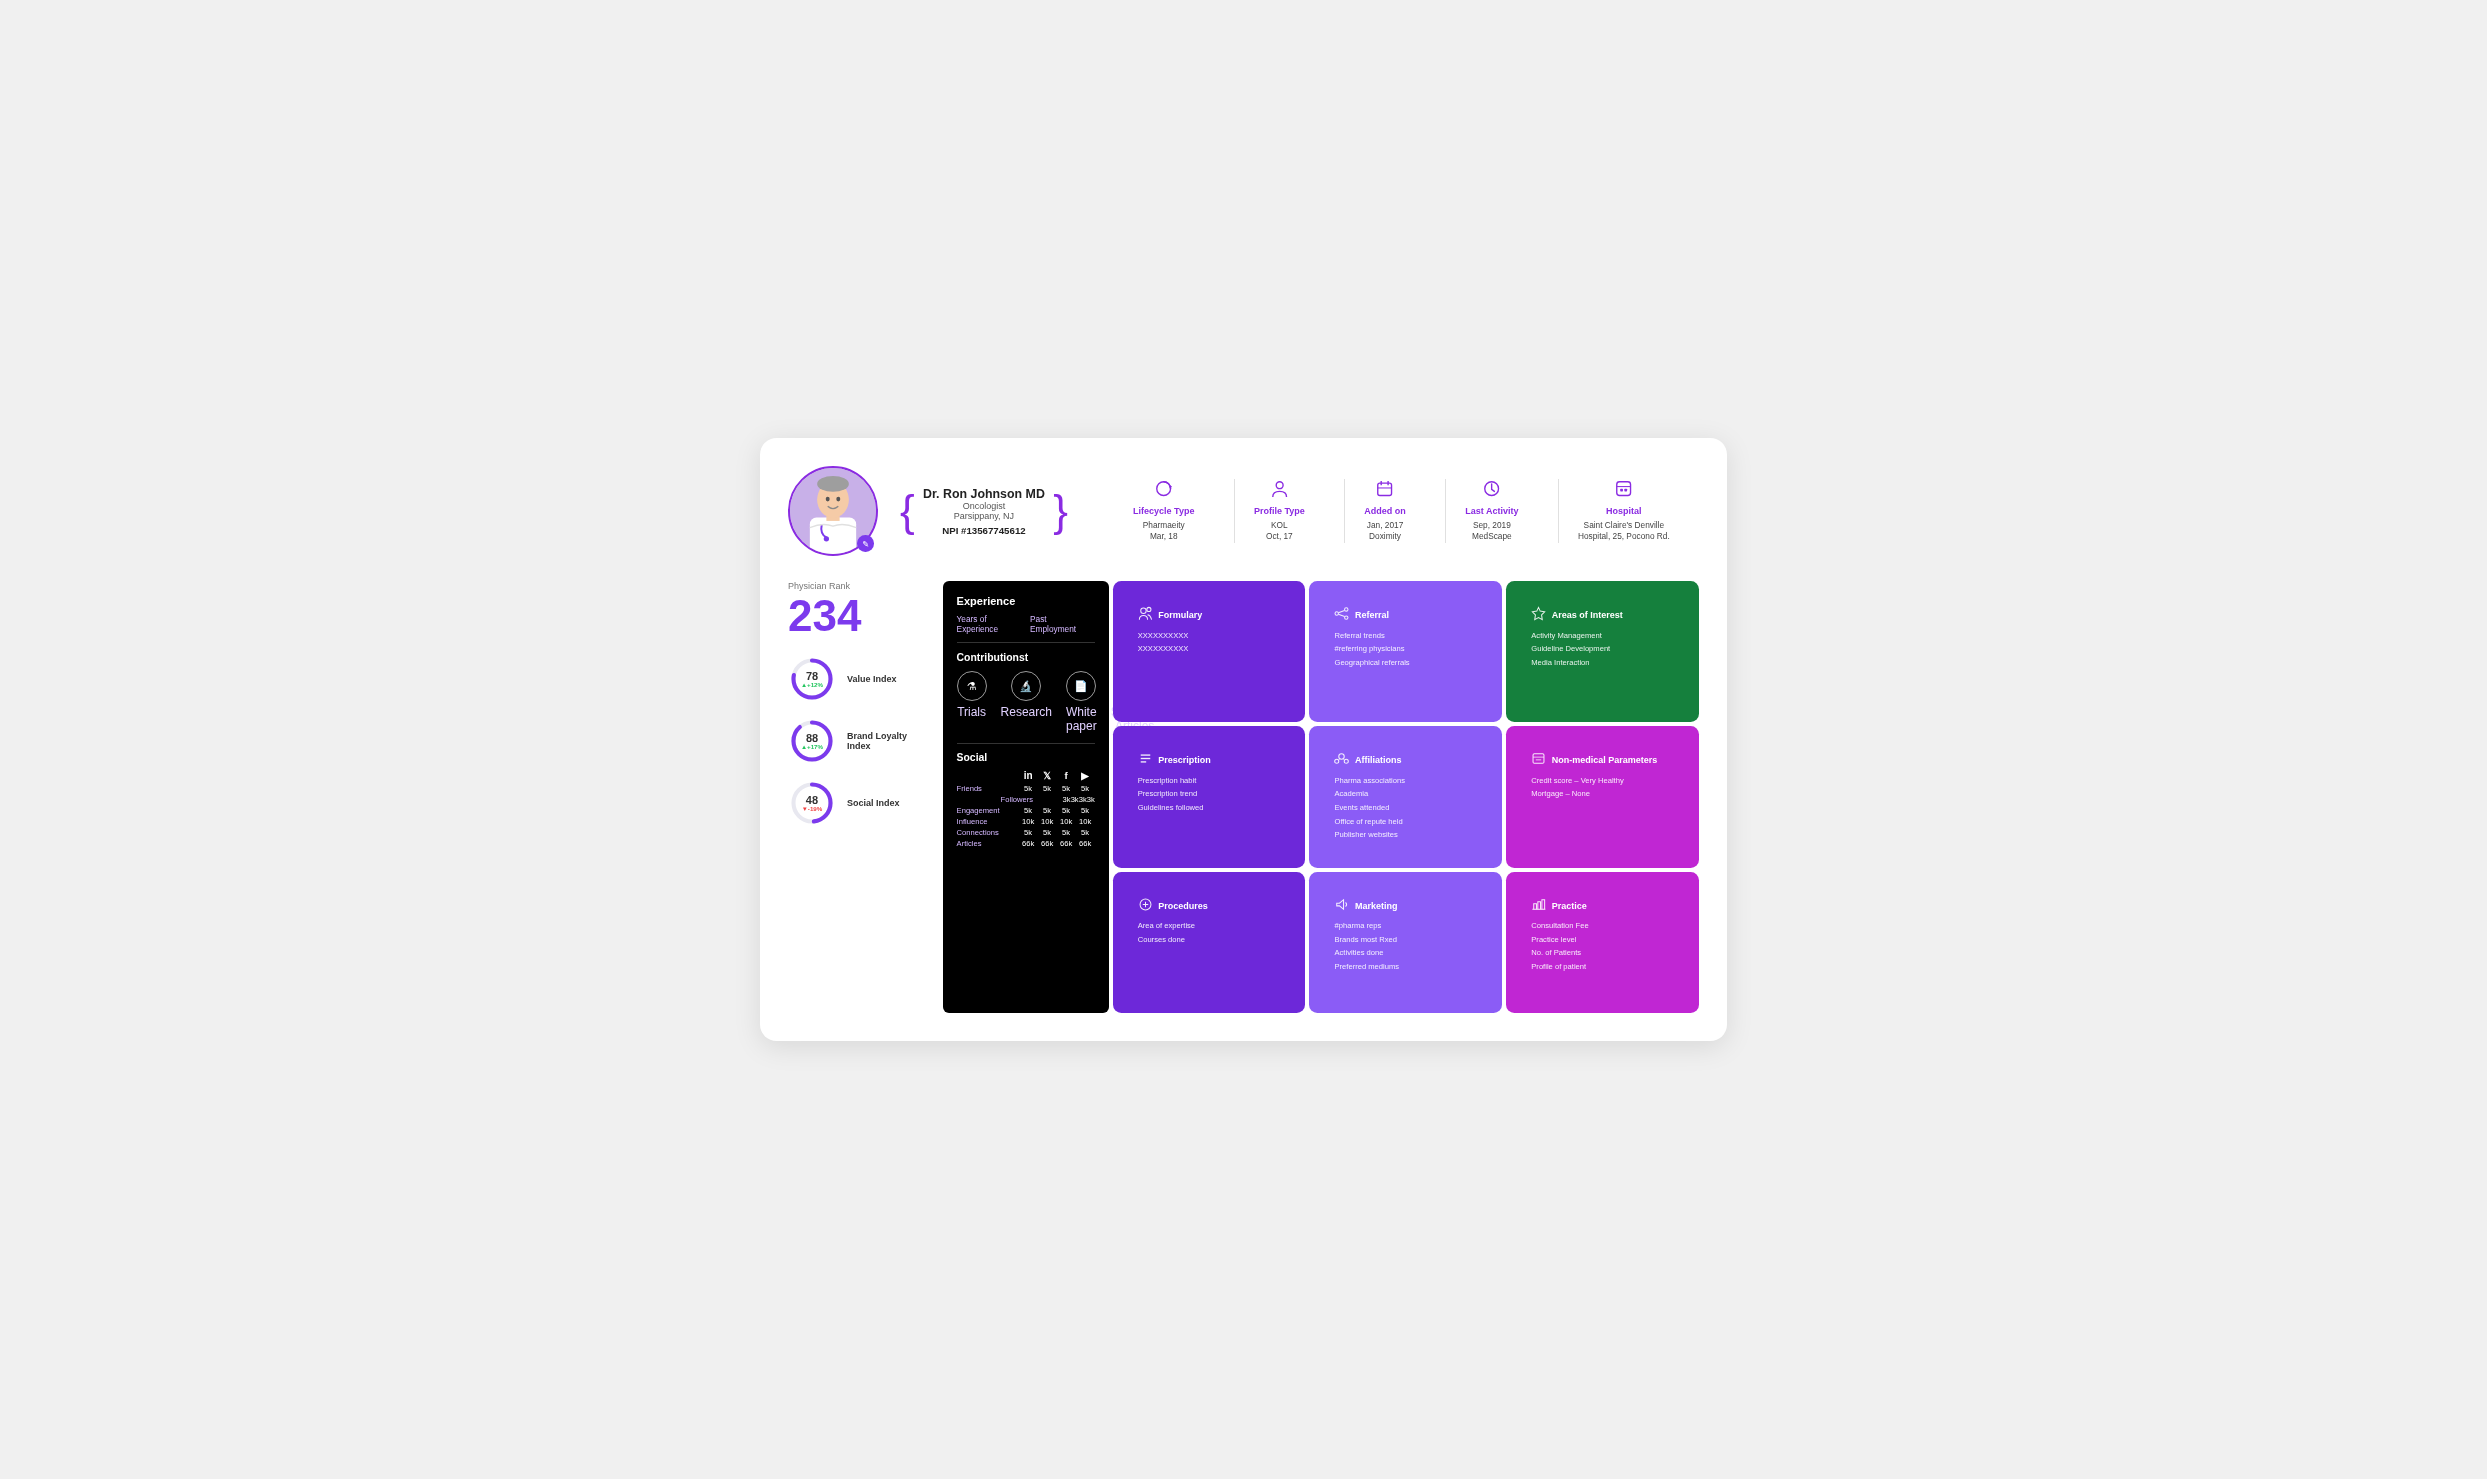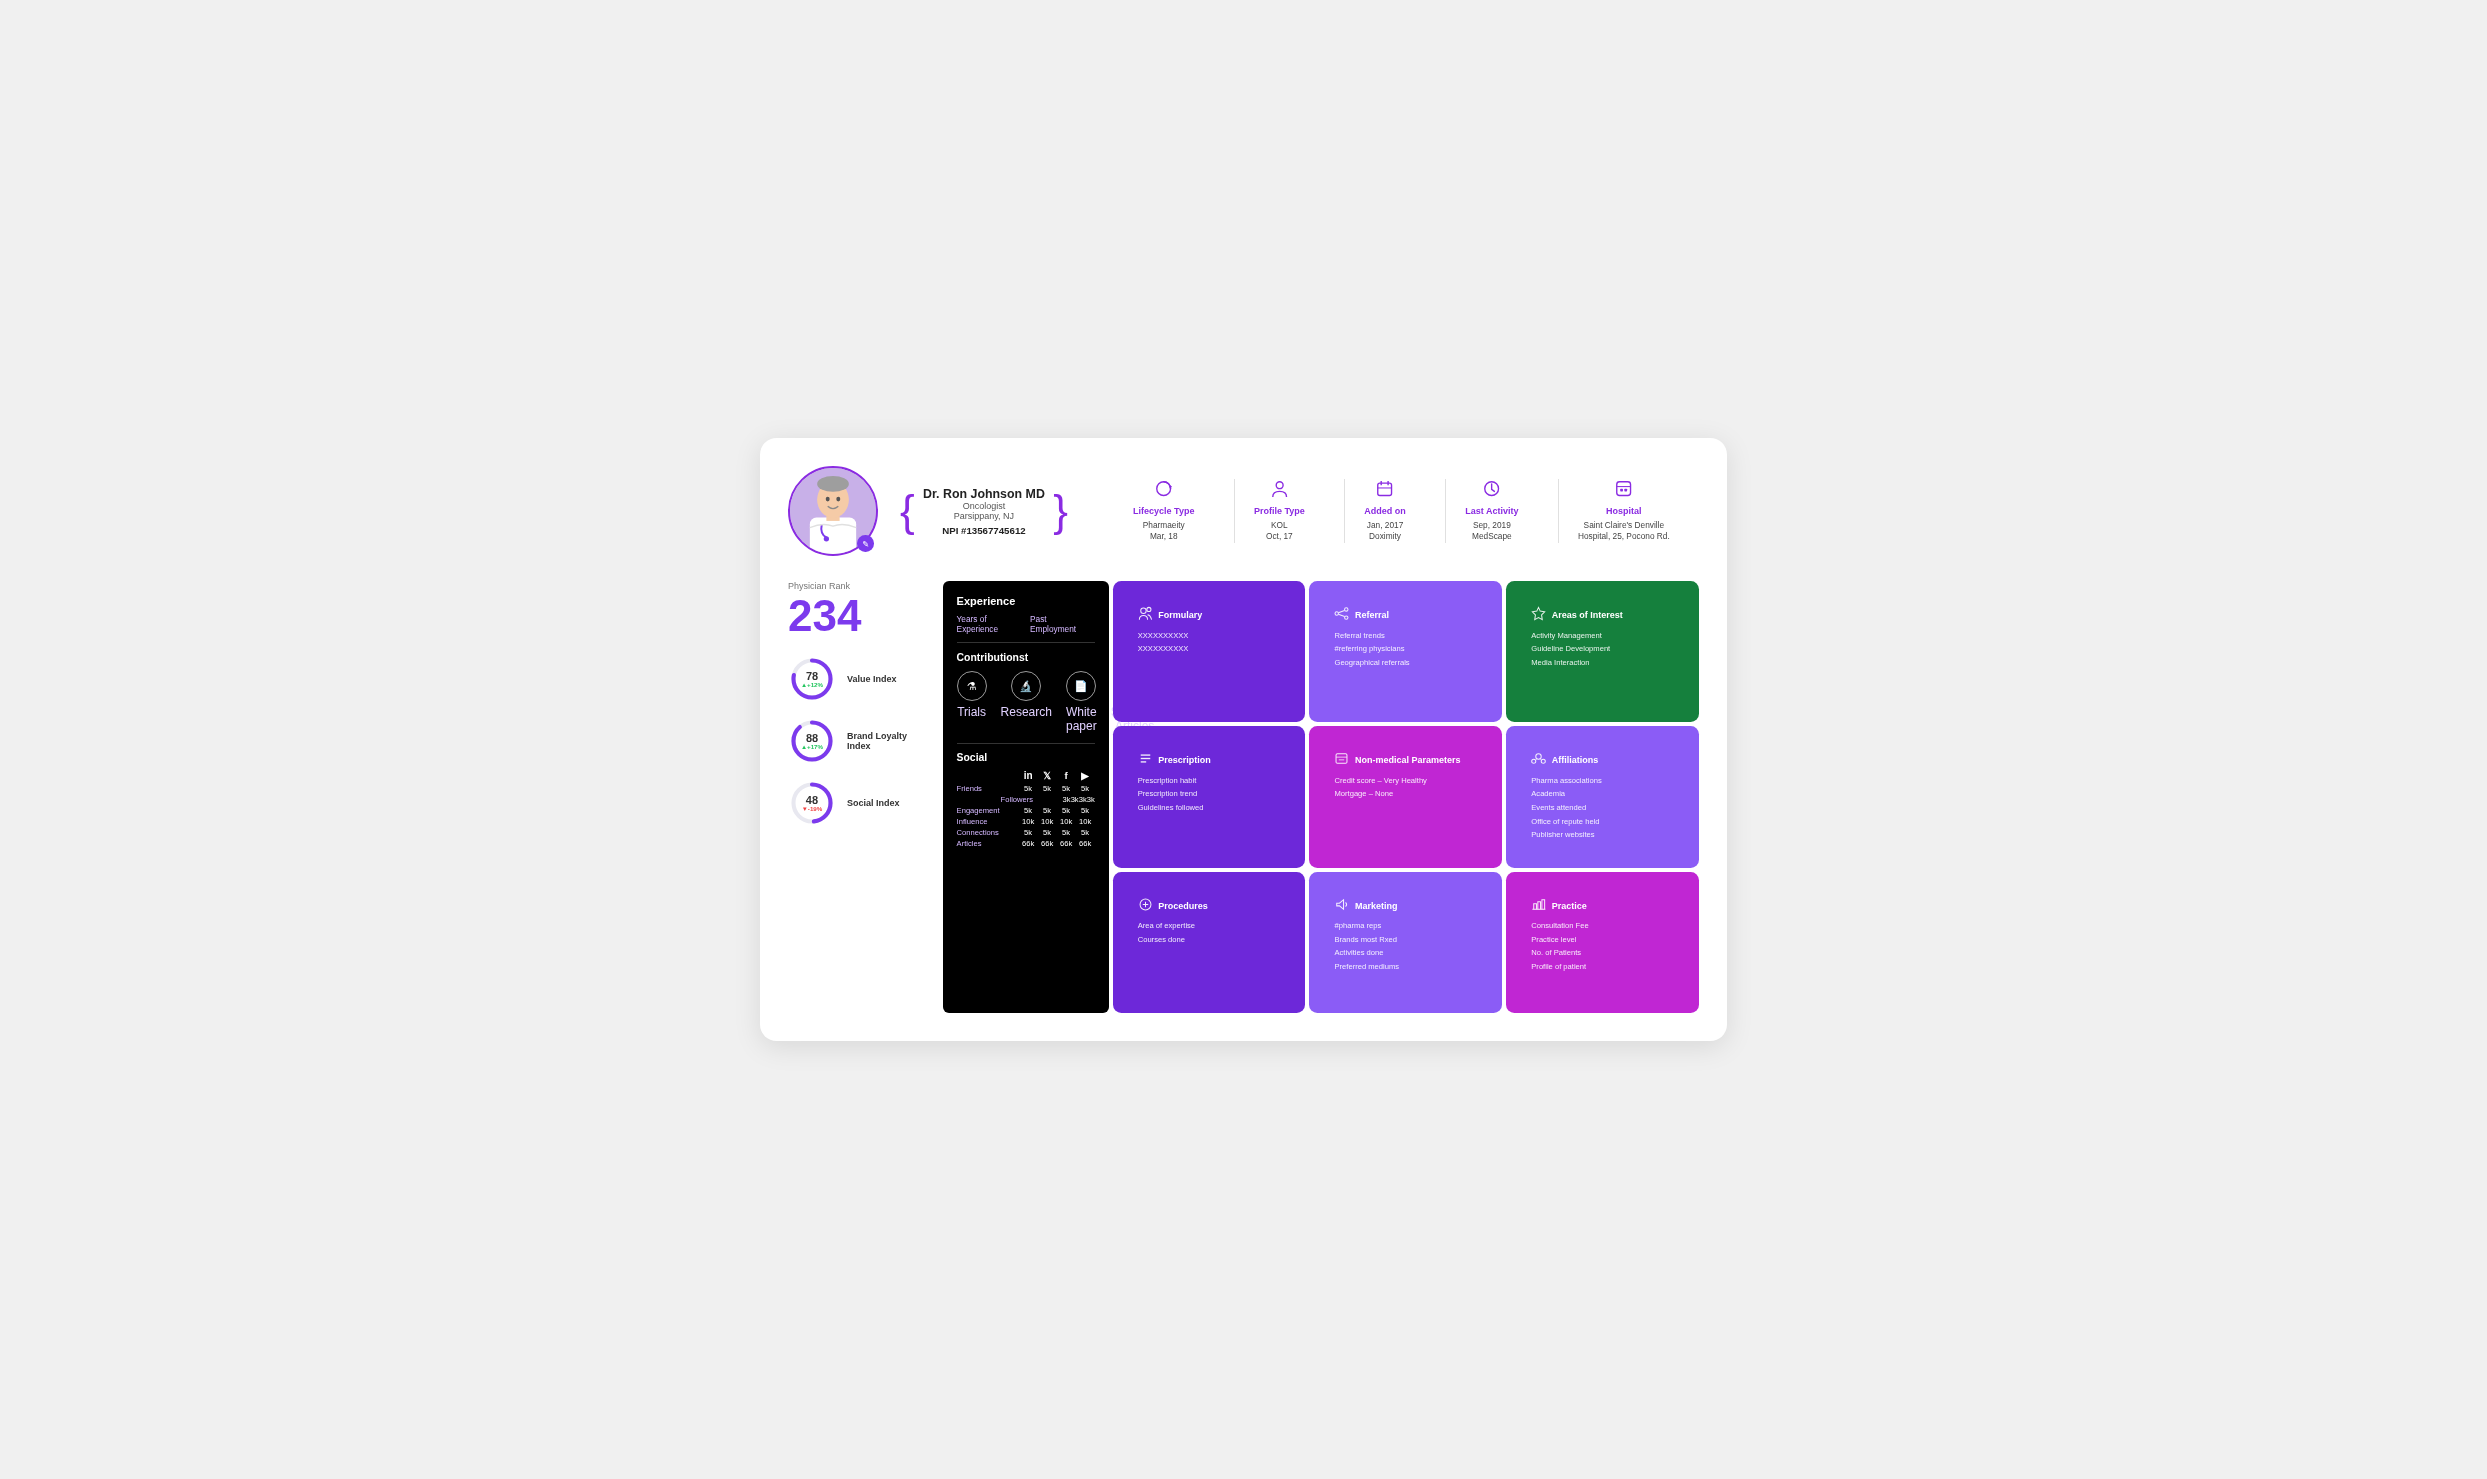--- a/index.html
+++ b/index.html
@@ -566,53 +566,53 @@
                   <line x1="4" y1="16" x2="12" y2="16" stroke="white" stroke-width="2"></line>
                 </svg></span>
       <span>Prescription</span>
     </div>
     <div class="cell-text">
               <div>Prescription habit</div>
               <div>Prescription trend</div>
               <div>Guidelines followed</div>
             </div>
   </div>
-          <div class="grid-cell" style="background: rgb(192, 38, 211);">
-    <div class="cell-title">
-      <span class="cell-icon"><svg width="15" height="15" viewBox="0 0 22 22">
-                  <rect x="3" y="4" width="16" height="14" rx="2" fill="none" stroke="white" stroke-width="1.5"></rect>
-                  <line x1="3" y1="9" x2="19" y2="9" stroke="white" stroke-width="1.2"></line>
-                  <line x1="7" y1="13" x2="15" y2="13" stroke="white" stroke-width="1.2"></line>
-                </svg></span>
-      <span>Non-medical Parameters</span>
-    </div>
-    <div class="cell-text">
-              <div>Credit score – Very Healthy</div>
-              <div>Mortgage – None</div>
-            </div>
-  </div>
           <div class="grid-cell" style="background: rgb(139, 92, 246);">
     <div class="cell-title">
       <span class="cell-icon"><svg width="15" height="15" viewBox="0 0 22 22">
                   <circle cx="11" cy="8" r="4" fill="none" stroke="white" stroke-width="1.5"></circle>
                   <circle cx="4" cy="15" r="3" fill="none" stroke="white" stroke-width="1.5"></circle>
                   <circle cx="18" cy="15" r="3" fill="none" stroke="white" stroke-width="1.5"></circle>
                   <line x1="7" y1="13" x2="9" y2="11" stroke="white" stroke-width="1.2"></line>
                   <line x1="13" y1="11" x2="15" y2="13" stroke="white" stroke-width="1.2"></line>
                 </svg></span>
       <span>Affiliations</span>
     </div>
     <div class="cell-text">
               <div>Pharma associations</div>
               <div>Academia</div>
               <div>Events attended</div>
               <div>Office of repute held</div>
               <div>Publisher websites</div>
             </div>
   </div>
+          <div class="grid-cell" style="background: rgb(192, 38, 211);">
+    <div class="cell-title">
+      <span class="cell-icon"><svg width="15" height="15" viewBox="0 0 22 22">
+                  <rect x="3" y="4" width="16" height="14" rx="2" fill="none" stroke="white" stroke-width="1.5"></rect>
+                  <line x1="3" y1="9" x2="19" y2="9" stroke="white" stroke-width="1.2"></line>
+                  <line x1="7" y1="13" x2="15" y2="13" stroke="white" stroke-width="1.2"></line>
+                </svg></span>
+      <span>Non-medical Parameters</span>
+    </div>
+    <div class="cell-text">
+              <div>Credit score – Very Healthy</div>
+              <div>Mortgage – None</div>
+            </div>
+  </div>
           <div class="grid-cell" style="background: rgb(109, 40, 217);">
     <div class="cell-title">
       <span class="cell-icon"><svg width="15" height="15" viewBox="0 0 22 22">
                   <circle cx="11" cy="11" r="8" fill="none" stroke="white" stroke-width="1.5"></circle>
                   <line x1="11" y1="7" x2="11" y2="15" stroke="white" stroke-width="1.5"></line>
                   <line x1="7" y1="11" x2="15" y2="11" stroke="white" stroke-width="1.5"></line>
                 </svg></span>
       <span>Procedures</span>
     </div>
     <div class="cell-text">

